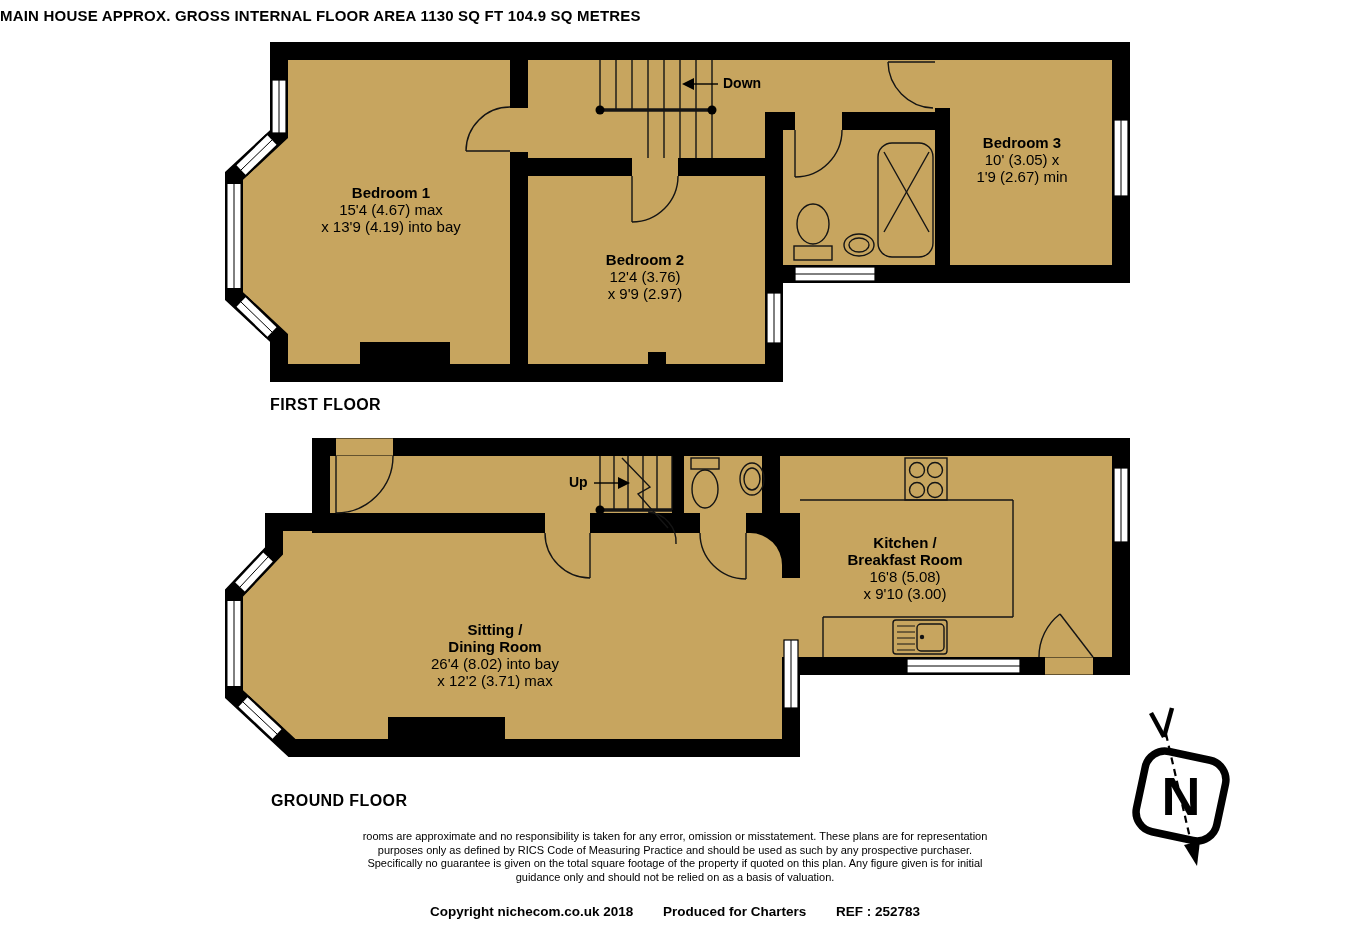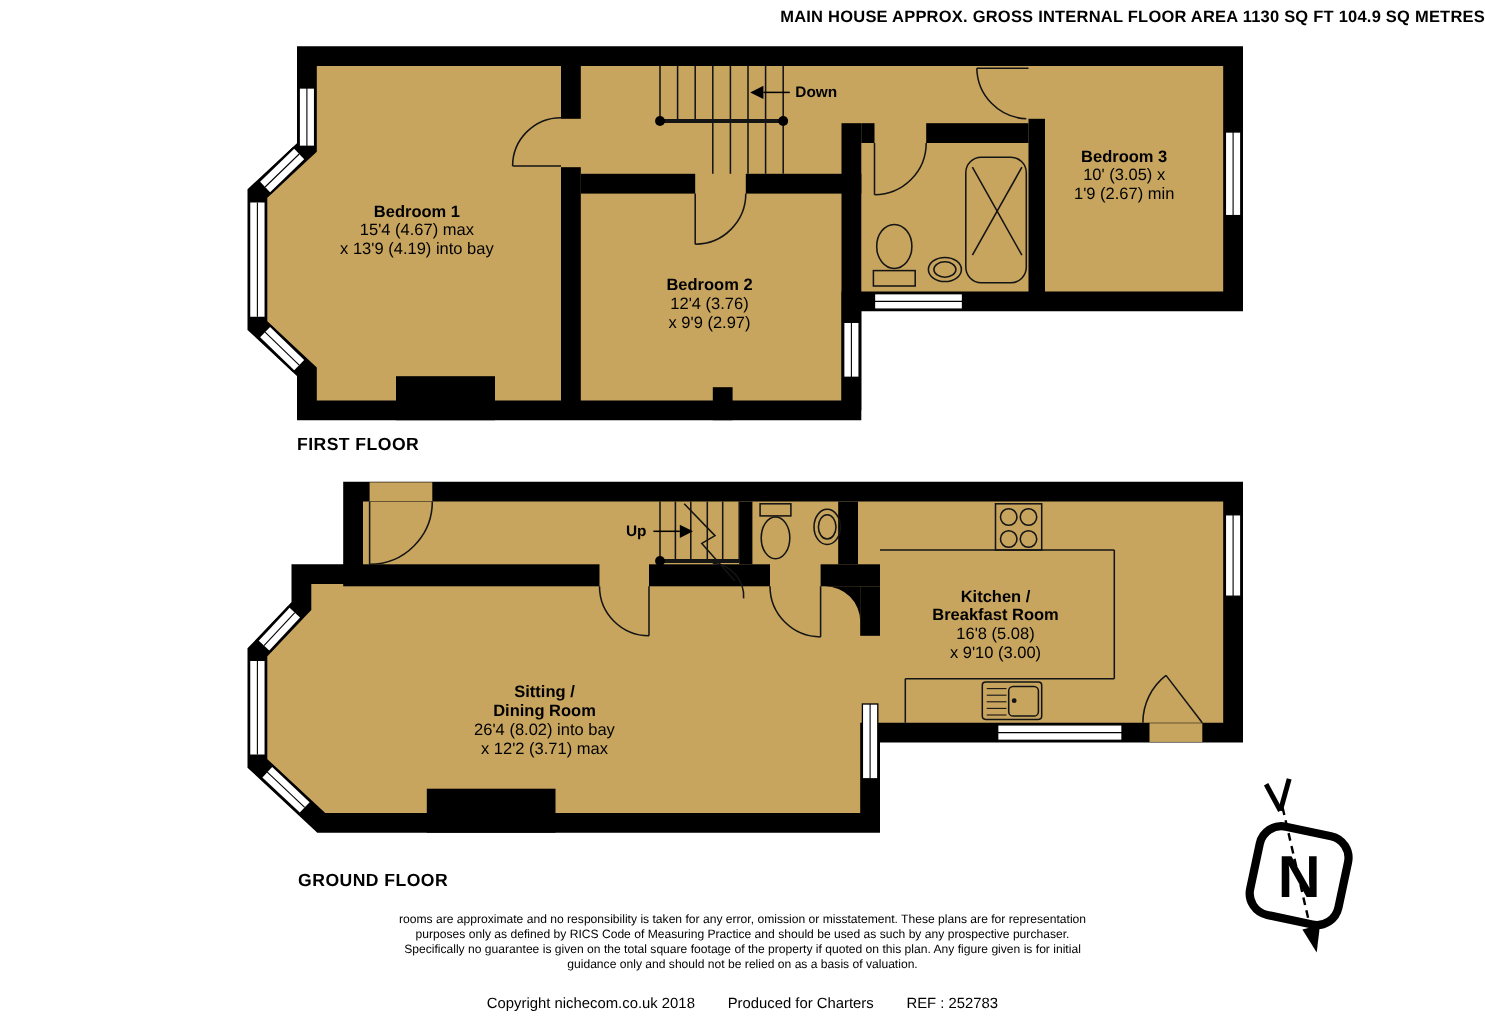--- a/index.html
+++ b/index.html
@@ -4,27 +4,27 @@
 <style>
   :root{
     --floor:#C7A55F;
     --wall:#000000;
   }
   html,body{margin:0;padding:0;background:#fff;}
   #page{position:relative;width:1350px;height:925px;background:#fff;overflow:hidden;
         font-family:"Liberation Sans",sans-serif;color:#000;}
   #plan-svg{position:absolute;left:0;top:0;}
   .txt{position:absolute;}
-  .title{left:0;top:7px;width:1350px;text-align:right;font-size:15px;font-weight:bold;letter-spacing:.2px;}
+  .title{left:0;top:7px;width:1350px;text-align:left;font-size:15px;font-weight:bold;letter-spacing:.2px;}
   .roomlabel{text-align:center;font-size:15px;line-height:17px;}
   .roomlabel .rname{font-weight:bold;}
   .floorlabel{font-size:16px;font-weight:bold;letter-spacing:.4px;}
   .stairlabel{font-size:14px;font-weight:bold;}
   .disclaimer{left:275px;top:830px;width:800px;text-align:center;font-size:11px;line-height:13.6px;}
-  .footer{left:0;top:904px;width:1350px;text-align:center;font-size:13.5px;font-weight:normal;}
+  .footer{left:0;top:904px;width:1350px;text-align:center;font-size:13.5px;font-weight:bold;}
   .footer span{margin:0 13px;}
   .thin{stroke:#141414;stroke-width:1.4;fill:none;}
 </style>
 </head>
 <body>
 
 <div id="page">
 
 <svg id="plan-svg" width="1350" height="925" viewBox="0 0 1350 925">
 
@@ -210,21 +210,21 @@
     <line x1="1164" y1="737" x2="1172" y2="708" stroke="#000" stroke-width="4.5"></line>
     <g transform="translate(1181,796) rotate(12)">
       <rect x="-41" y="-41" width="82" height="82" rx="20" fill="none" stroke="#000" stroke-width="7.5"></rect>
     </g>
     <text x="1181" y="815" text-anchor="middle" font-family="Liberation Sans, sans-serif" font-size="54" font-weight="bold">N</text>
   </g>
 </svg>
 
 <div class="txt title">MAIN HOUSE APPROX. GROSS INTERNAL FLOOR AREA 1130 SQ FT 104.9 SQ METRES</div>
 
-<div class="txt roomlabel" style="left:264px;top:184px;width:230px;">
+<div class="txt roomlabel" style="left:276px;top:184px;width:230px;">
   <div class="rname">Bedroom 1</div>
   <div>15'4 (4.67) max</div>
   <div>x 13'9 (4.19) into bay</div>
 </div>
 
 <div class="txt roomlabel" style="left:530px;top:251px;width:230px;">
   <div class="rname">Bedroom 2</div>
   <div>12'4 (3.76)</div>
   <div>x 9'9 (2.97)</div>
 </div>

